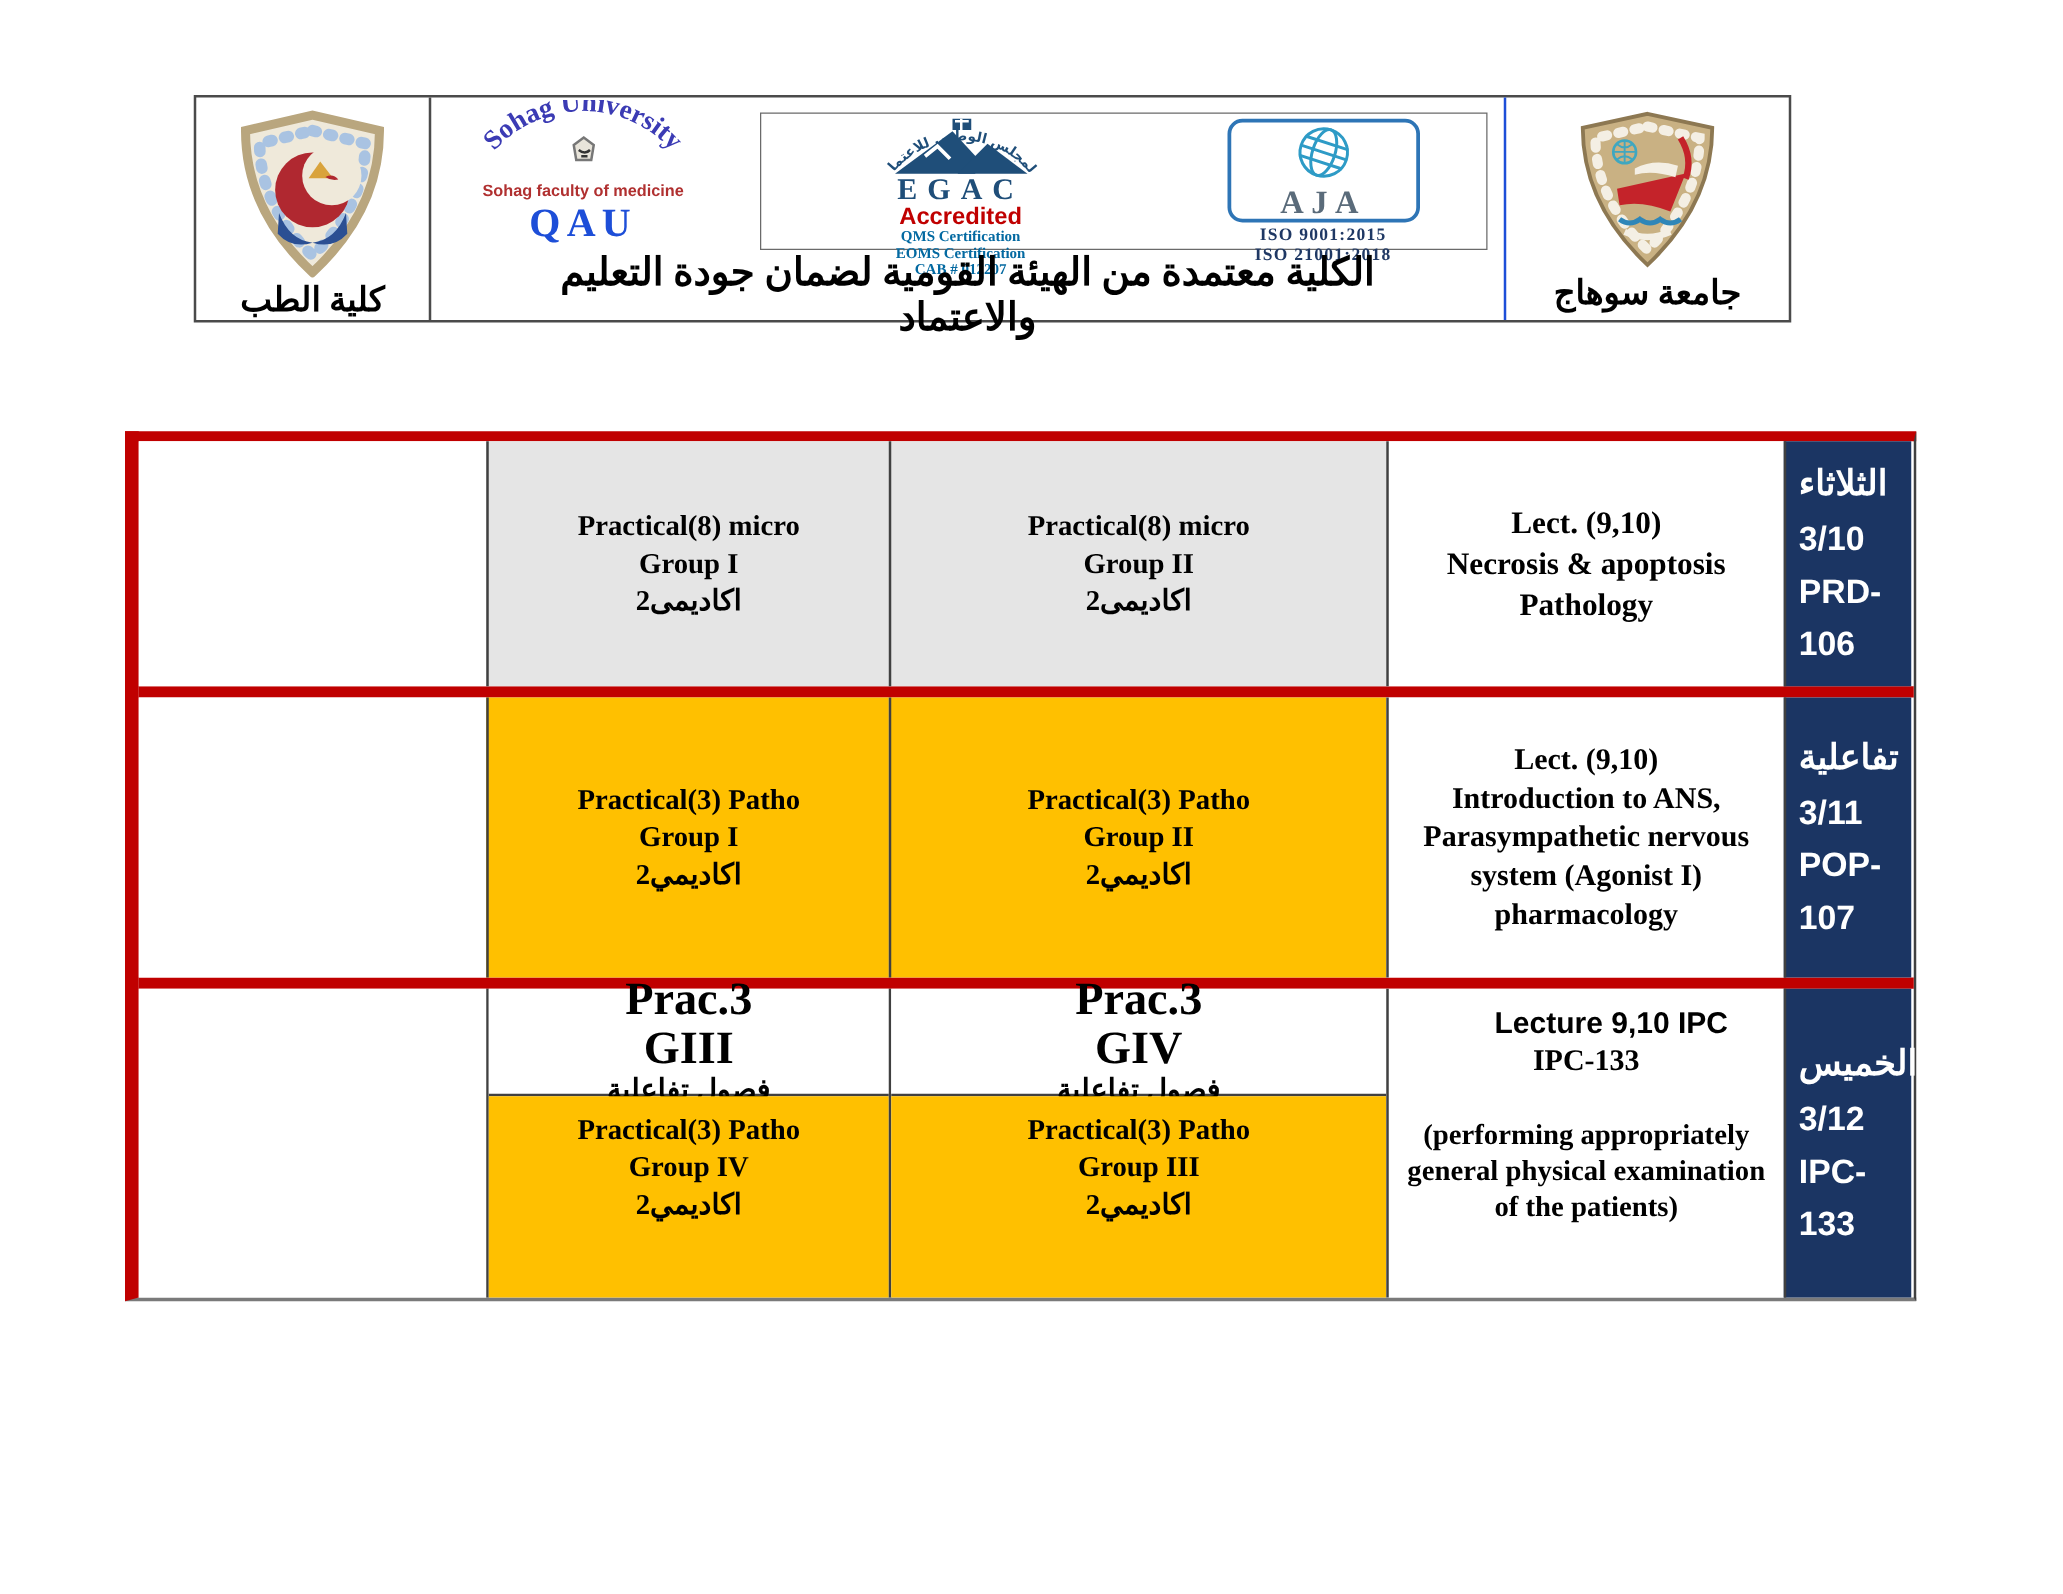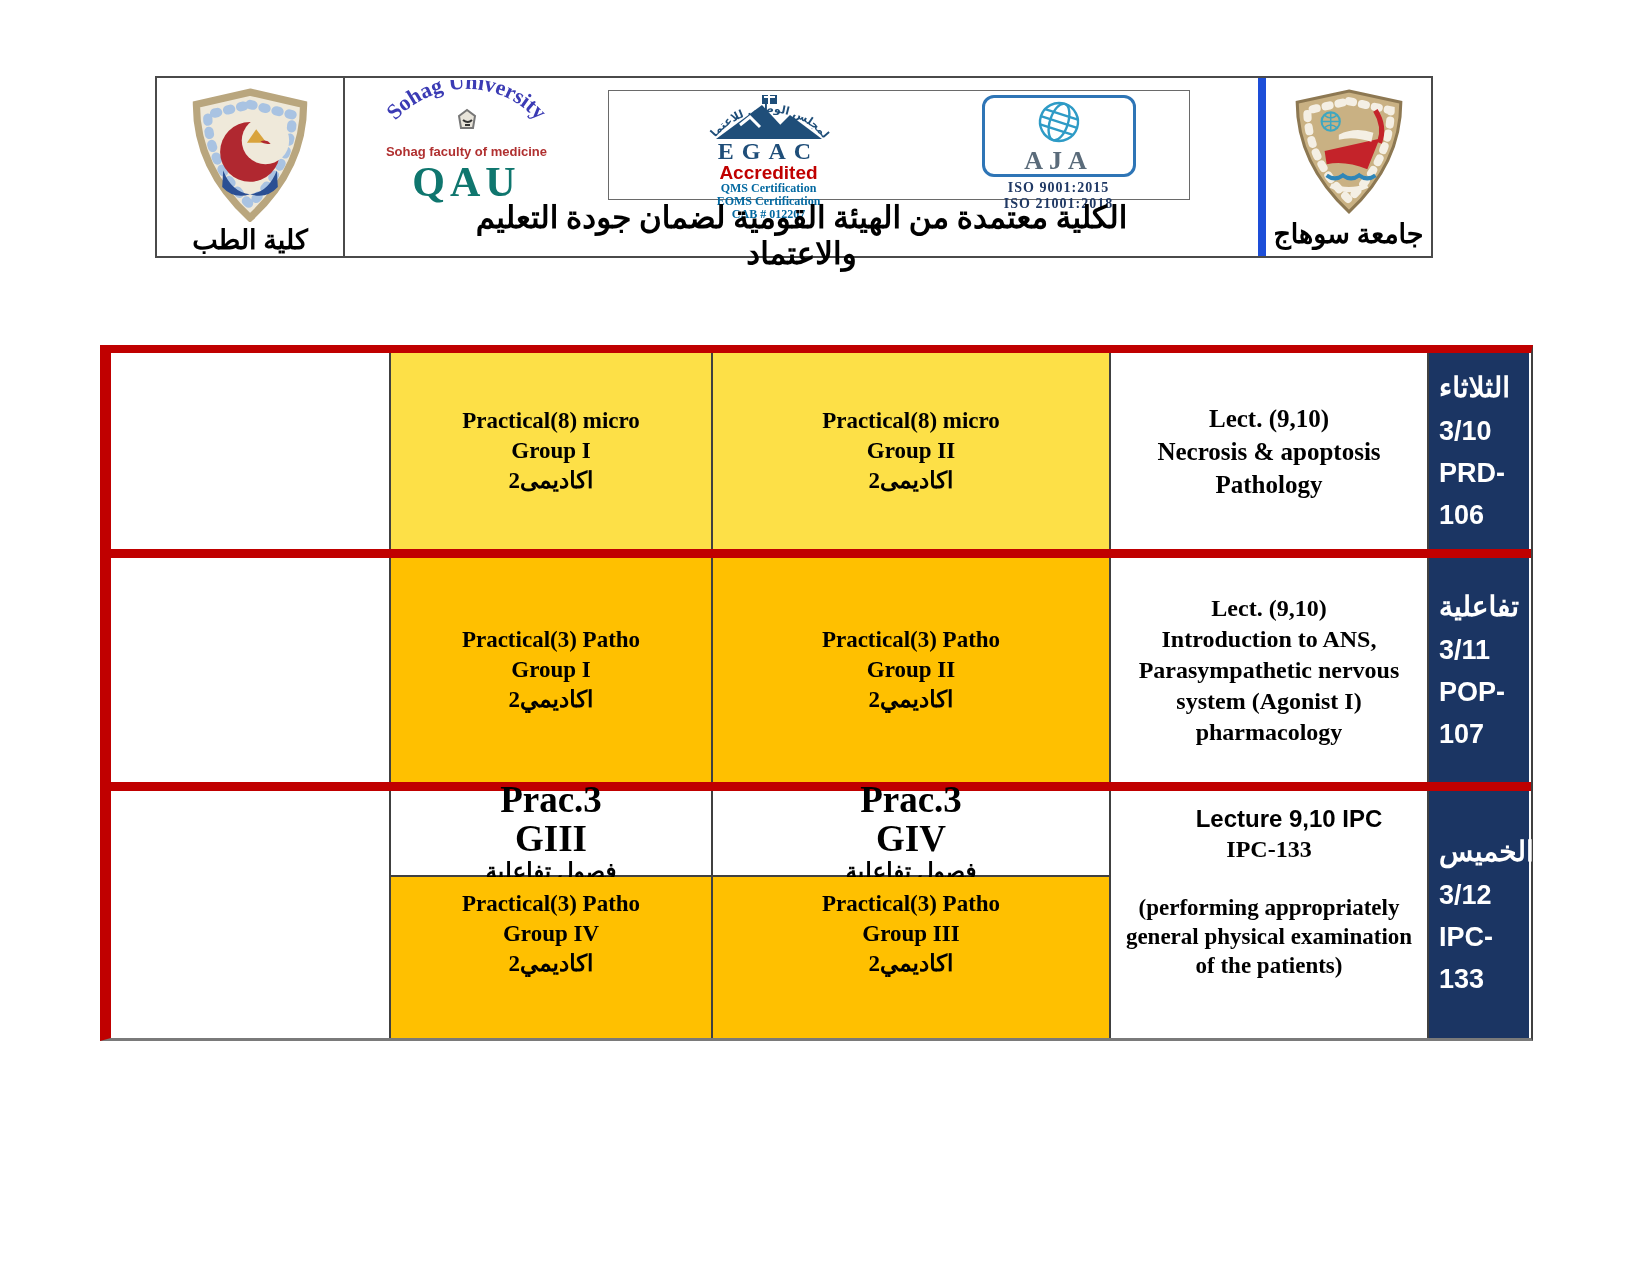--- a/index.html
+++ b/index.html
@@ -5,26 +5,26 @@
   html,body{margin:0;padding:0;background:#e8e8e8;}
   .page{position:relative;width:1650px;height:1275px;background:#ffffff;overflow:hidden;
         font-family:"Liberation Serif","DejaVu Serif",serif;color:#000;}
 
   
   .header-box{position:absolute;left:155px;top:76px;width:1278px;height:182px;
               border:2px solid #4a4a4a;display:flex;box-sizing:border-box;background:#fff;}
   .hcell{box-sizing:border-box;position:relative;}
   .hcell-left{width:188px;border-right:2px solid #4a4a4a;display:flex;flex-direction:column;align-items:center;padding-top:8px;justify-content:flex-end;}
   .hcell-mid{flex:1;position:relative;}
-  .hcell-right{width:173px;border-left:8px solid #1d4ed8;display:flex;flex-direction:column;align-items:center;padding-top:10px;}
+  .hcell-right{width:228px;border-left:2px solid #1d4ed8;display:flex;flex-direction:column;align-items:center;padding-top:10px;}
   .hcaption{font-weight:bold;font-size:27px;margin-top:2px;}
 
   .qau{position:absolute;left:14px;top:2px;width:215px;text-align:center;}
   .qau-sub{color:#b03030;font-weight:bold;font-size:13px;margin-top:-14px;font-family:"Liberation Sans","DejaVu Sans",sans-serif;}
-  .qau-acronym{color:#0f766e;font-weight:bold;font-size:42px;letter-spacing:5px;line-height:1.0;margin-top:2px;}
+  .qau-acronym{color:#1d4ed8;font-weight:bold;font-size:32px;letter-spacing:5px;line-height:1.0;margin-top:2px;}
 
   .cert-box{position:absolute;left:263px;top:12px;width:582px;height:110px;border:1px solid #6a6a6a;
             background:#fff;display:flex;box-sizing:border-box;}
   .egac{width:55%;text-align:center;position:relative;padding-top:2px;}
   .egac-name{color:#1f4e79;font-weight:bold;font-size:24px;letter-spacing:8px;line-height:1.0;margin-top:-6px;}
   .egac-accredited{color:#c00000;font-weight:bold;font-size:19px;line-height:1.0;font-family:"Liberation Sans","DejaVu Sans",sans-serif;}
   .egac-line{color:#0369a1;font-weight:bold;font-size:12px;line-height:13px;}
   .aja{width:45%;text-align:center;padding-top:4px;}
   .aja-frame{display:inline-block;border:3px solid #2e75b6;border-radius:12px;padding:2px 14px 0 14px;background:#fff;}
   .aja-name{color:#5a6b7a;font-weight:bold;font-size:26px;letter-spacing:6px;line-height:1.0;}
@@ -42,21 +42,21 @@
   .r2{height:224px;}
   .r3{height:247px;}
   .cell{box-sizing:border-box;display:flex;flex-direction:column;justify-content:center;
         align-items:center;text-align:center;}
   .c-empty{width:278px;background:#fff;}
   .c-p1{width:322px;border-left:2px solid #404040;}
   .c-p2{width:398px;border-left:2px solid #404040;}
   .c-lect{width:318px;border-left:2px solid #404040;background:#fff;}
   .c-day{width:102px;border-left:2px solid #404040;background:#1b3563;color:#fff;
          align-items:flex-start;text-align:left;padding:0 0 0 10px;}
-  .bg-blue{background:#fde047;font-family:Liberation Serif, serif;}
+  .bg-blue{background:#e5e5e5;font-family:Liberation Serif, serif;}
   .bg-orange{background:#ffc000;}
 
   .pline{font-weight:bold;font-size:23px;line-height:30px;}
   .lect1 .lline{font-weight:bold;font-size:25px;line-height:33px;}
   .lect2 .lline{font-weight:bold;font-size:24px;line-height:31px;}
   .day-ar{font-weight:bold;font-size:28px;line-height:44px;}
   .day-en{font-weight:bold;font-size:27px;line-height:42px;font-family:"Liberation Sans","DejaVu Sans",sans-serif;}
 
   .split{justify-content:flex-start;padding:0;}
   .sub-top{width:100%;height:86px;border-bottom:2px solid #404040;background:#fff;

